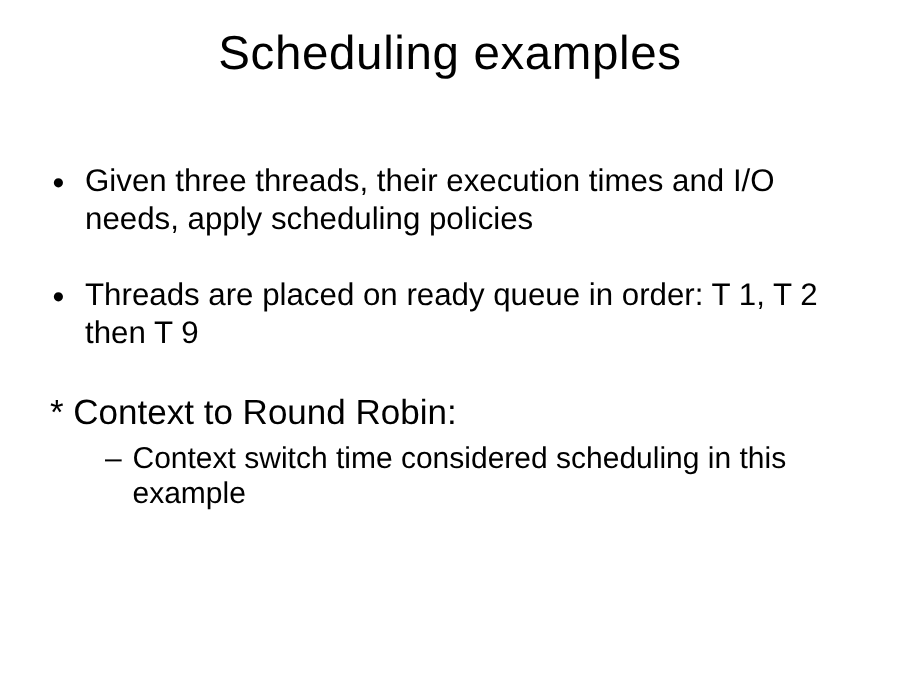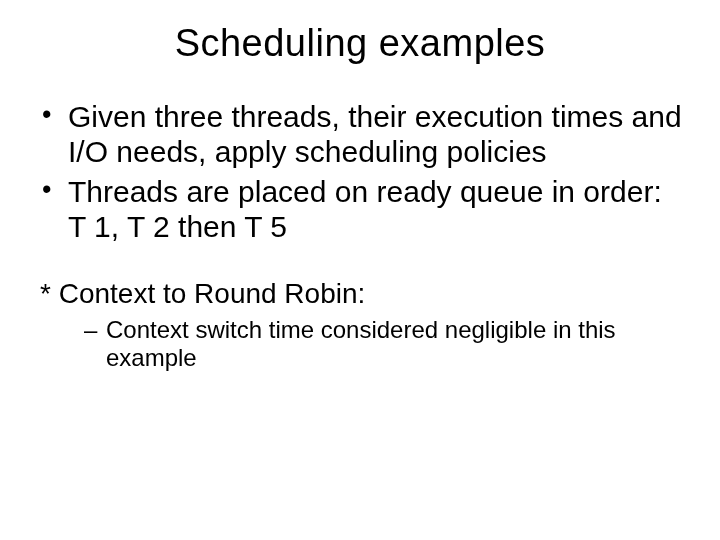--- a/index.html
+++ b/index.html
@@ -30,23 +30,24 @@
     padding: 24px 38px 0 38px;
   }
   ul.top {
     margin: 0;
     padding: 0;
     list-style: none;
   }
   ul.top > li {
     position: relative;
     padding-left: 30px;
-    font-size: 30px;
+    font-size: 25px;
     line-height: 1.18;
     margin-bottom: 4px;
+    margin-top: 32px;
   }
   ul.top > li::before {
     content: "•";
     position: absolute;
     left: 4px;
     top: 0;
     font-size: 27px;
   }
   .below {
     margin-top: 32px;
@@ -74,22 +75,22 @@
   }
 </style>
 </head>
 <body>
 
 <div class="slide">
   <div class="title">Scheduling examples</div>
   <div class="body">
     <ul class="top">
       <li>Given three threads, their execution times and I/O needs, apply scheduling policies</li>
-      <li>Threads are placed on ready queue in order: T 1, T 2 then T 5</li>
+      <li>Threads are placed on ready queue in order: T 1, T 2 then T 9</li>
     </ul>
     <div class="below">
       <div>* Context to Round Robin:</div>
       <ul class="sub">
-        <li>Context switch time considered negligible in this example</li>
+        <li>Context switch time considered scheduling in this example</li>
       </ul>
     </div>
   </div>
 </div>
 
 </body></html>

